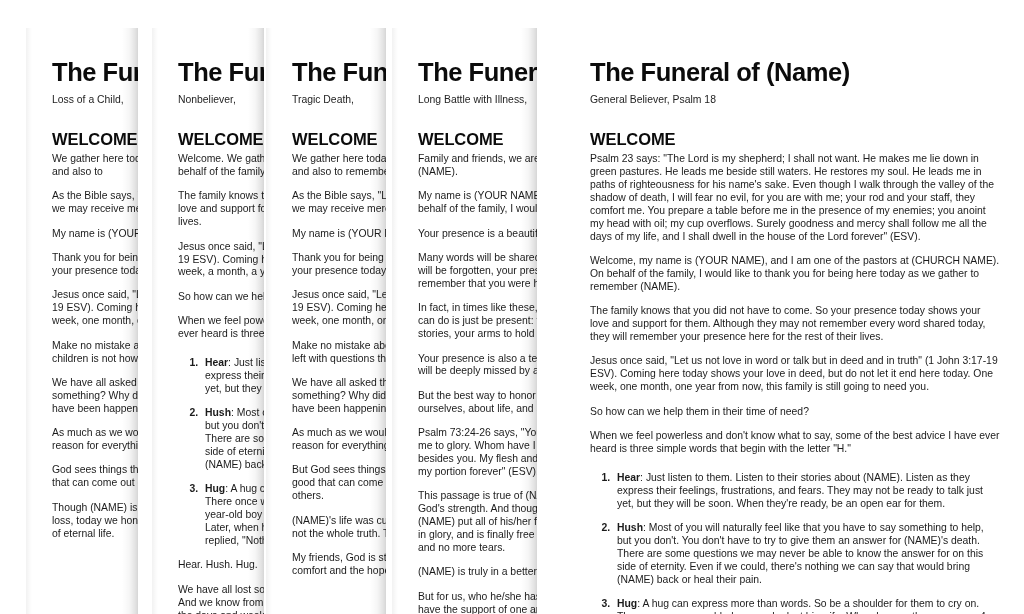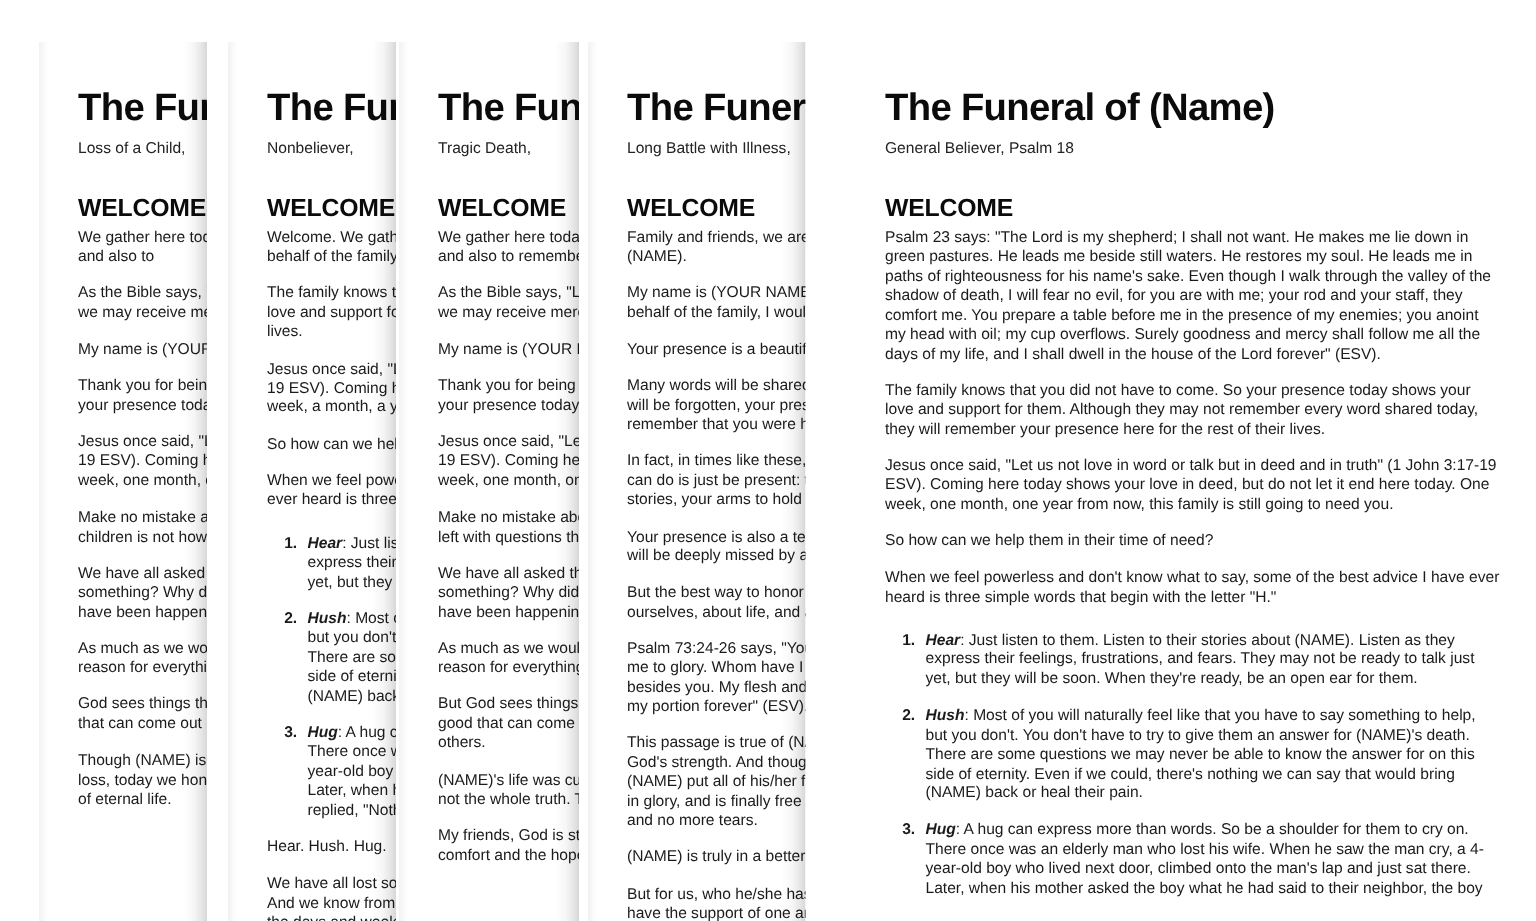--- a/index.html
+++ b/index.html
@@ -94,21 +94,21 @@
     padding-left: 23px;
     font-size: 10.4px;
     line-height: 12.9px;
     color: #1b1b1b;
   }
   ol.hlist > li {
     margin-bottom: 11.5px;
     padding-left: 4px;
   }
   ol.hlist > li::marker { font-weight: bold; }
-  .lead { font-weight: bold; font-style: italic; }
+  .lead { font-weight: bold; }
 
   
   .haze { filter: blur(0.18px); }
 
   
   .seam {
     position: absolute;
     top: 0; left: 0;
     width: 6px; height: 100%;
     background: linear-gradient(to right, rgba(0,0,0,0.05), rgba(0,0,0,0));
@@ -199,20 +199,21 @@
       <p class="body">But for us, who he/she has left behind, the grief is real. Yet we do not grieve alone. We have the support of one another, and the sustaining hope of Christ.</p>
     </div>
   </div>
 
   <div class="sheet front" style="left:560px; width:464px; height:586px; z-index:5;">
     <div class="page-inner" style="width:464px; padding-left:30px; padding-right:24px;">
       <h1 class="doc-title">The Funeral of (Name)</h1>
       <div class="doc-subtitle">General Believer, Psalm 18</div>
       <h2 class="section-head">WELCOME</h2>
       <p class="body">Psalm 23 says: "The Lord is my shepherd; I shall not want. He makes me lie down in green pastures. He leads me beside still waters. He restores my soul. He leads me in paths of righteousness for his name's sake. Even though I walk through the valley of the shadow of death, I will fear no evil, for you are with me; your rod and your staff, they comfort me. You prepare a table before me in the presence of my enemies; you anoint my head with oil; my cup overflows. Surely goodness and mercy shall follow me all the days of my life, and I shall dwell in the house of the Lord forever" (ESV).</p>
+      <p class="body">Welcome, my name is (YOUR NAME), and I am one of the pastors at (CHURCH NAME). On behalf of the family, I would like to thank you for being here today as we gather to remember (NAME).</p>
       <p class="body">The family knows that you did not have to come. So your presence today shows your love and support for them. Although they may not remember every word shared today, they will remember your presence here for the rest of their lives.</p>
       <p class="body">Jesus once said, "Let us not love in word or talk but in deed and in truth" (1 John 3:17-19 ESV). Coming here today shows your love in deed, but do not let it end here today. One week, one month, one year from now, this family is still going to need you.</p>
       <p class="body">So how can we help them in their time of need?</p>
       <p class="body">When we feel powerless and don't know what to say, some of the best advice I have ever heard is three simple words that begin with the letter "H."</p>
       <ol class="hlist">
         <li><span class="lead">Hear</span><span>: Just listen to them. Listen to their stories about (NAME). Listen as they express their feelings, frustrations, and fears. They may not be ready to talk just yet, but they will be soon. When they're ready, be an open ear for them.</span></li>
         <li><span class="lead">Hush</span><span>: Most of you will naturally feel like that you have to say something to help, but you don't. You don't have to try to give them an answer for (NAME)'s death. There are some questions we may never be able to know the answer for on this side of eternity. Even if we could, there's nothing we can say that would bring (NAME) back or heal their pain.</span></li>
         <li><span class="lead">Hug</span><span>: A hug can express more than words. So be a shoulder for them to cry on. There once was an elderly man who lost his wife. When he saw the man cry, a 4-year-old boy who lived next door, climbed onto the man's lap and just sat there. Later, when his mother asked the boy what he had said to their neighbor, the boy</span></li>
       </ol>
     </div>

